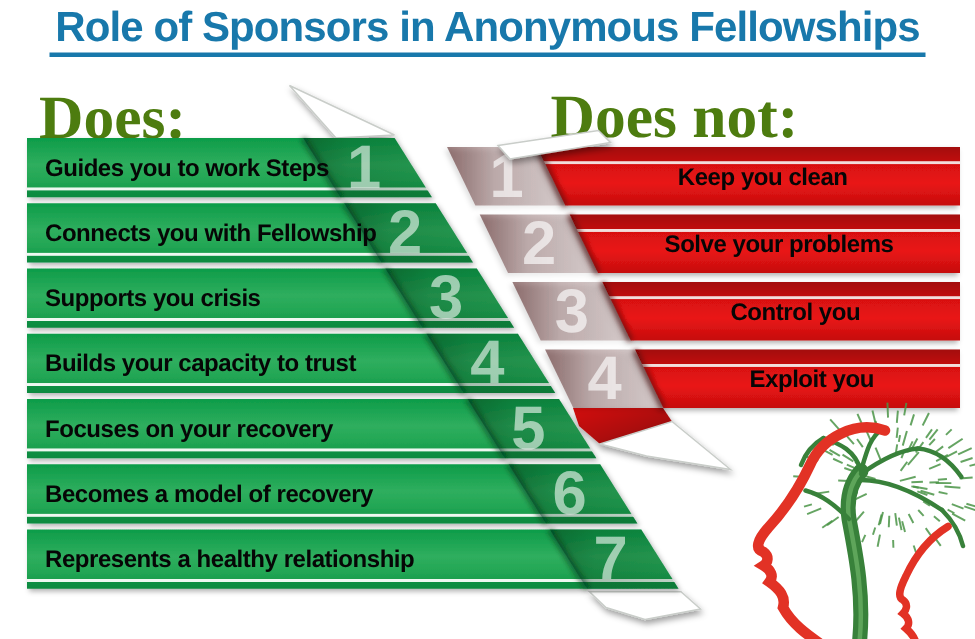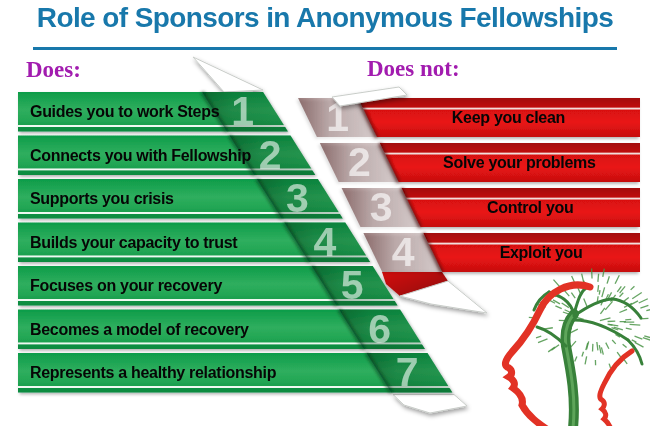--- a/index.html
+++ b/index.html
@@ -1,22 +1,22 @@
 <!DOCTYPE html>
 <html><head>
 <meta charset="utf-8">
 <style>
   html,body{margin:0;padding:0;background:#fff;}
   .canvas{position:relative;width:650px;height:426px;background:#ffffff;overflow:hidden;
           font-family:"Liberation Sans",sans-serif;}
   .title-wrap{position:absolute;top:2px;left:0;right:0;text-align:center;}
   .title-wrap span{display:inline-block;font-weight:bold;font-size:28px;letter-spacing:-0.6px;
-          color:#1878ab;border-bottom:3px solid #1878ab;padding:0 4px 13px 4px;line-height:1.15;}
+          color:#1878ab;border-bottom:3px solid #1878ab;padding:0 4px 1px 4px;line-height:1.15;}
   .col-heading{position:absolute;font-family:"Liberation Serif","DejaVu Serif",serif;
-          font-weight:bold;font-size:23px;color:#a21caf;line-height:1;}
+          font-weight:bold;font-size:41px;color:#4d7c0f;line-height:1;}
   #doesHeading{left:26px;top:58px;}
   #doesNotHeading{left:367px;top:57px;text-align:center;}
   svg.layer{position:absolute;left:0;top:0;}
   .lbl{font-family:"Liberation Sans",sans-serif;font-weight:bold;font-size:16px;fill:#060606;letter-spacing:-0.3px;}
   .num{font-family:"Liberation Sans",sans-serif;font-weight:bold;font-size:41px;fill:#ffffff;}
   .numg{fill-opacity:0.58;}
   .numr{fill-opacity:0.64;}
   .whitebit{fill:#ffffff;stroke:#c9cdc9;stroke-width:1;}
 </style>
 </head>

